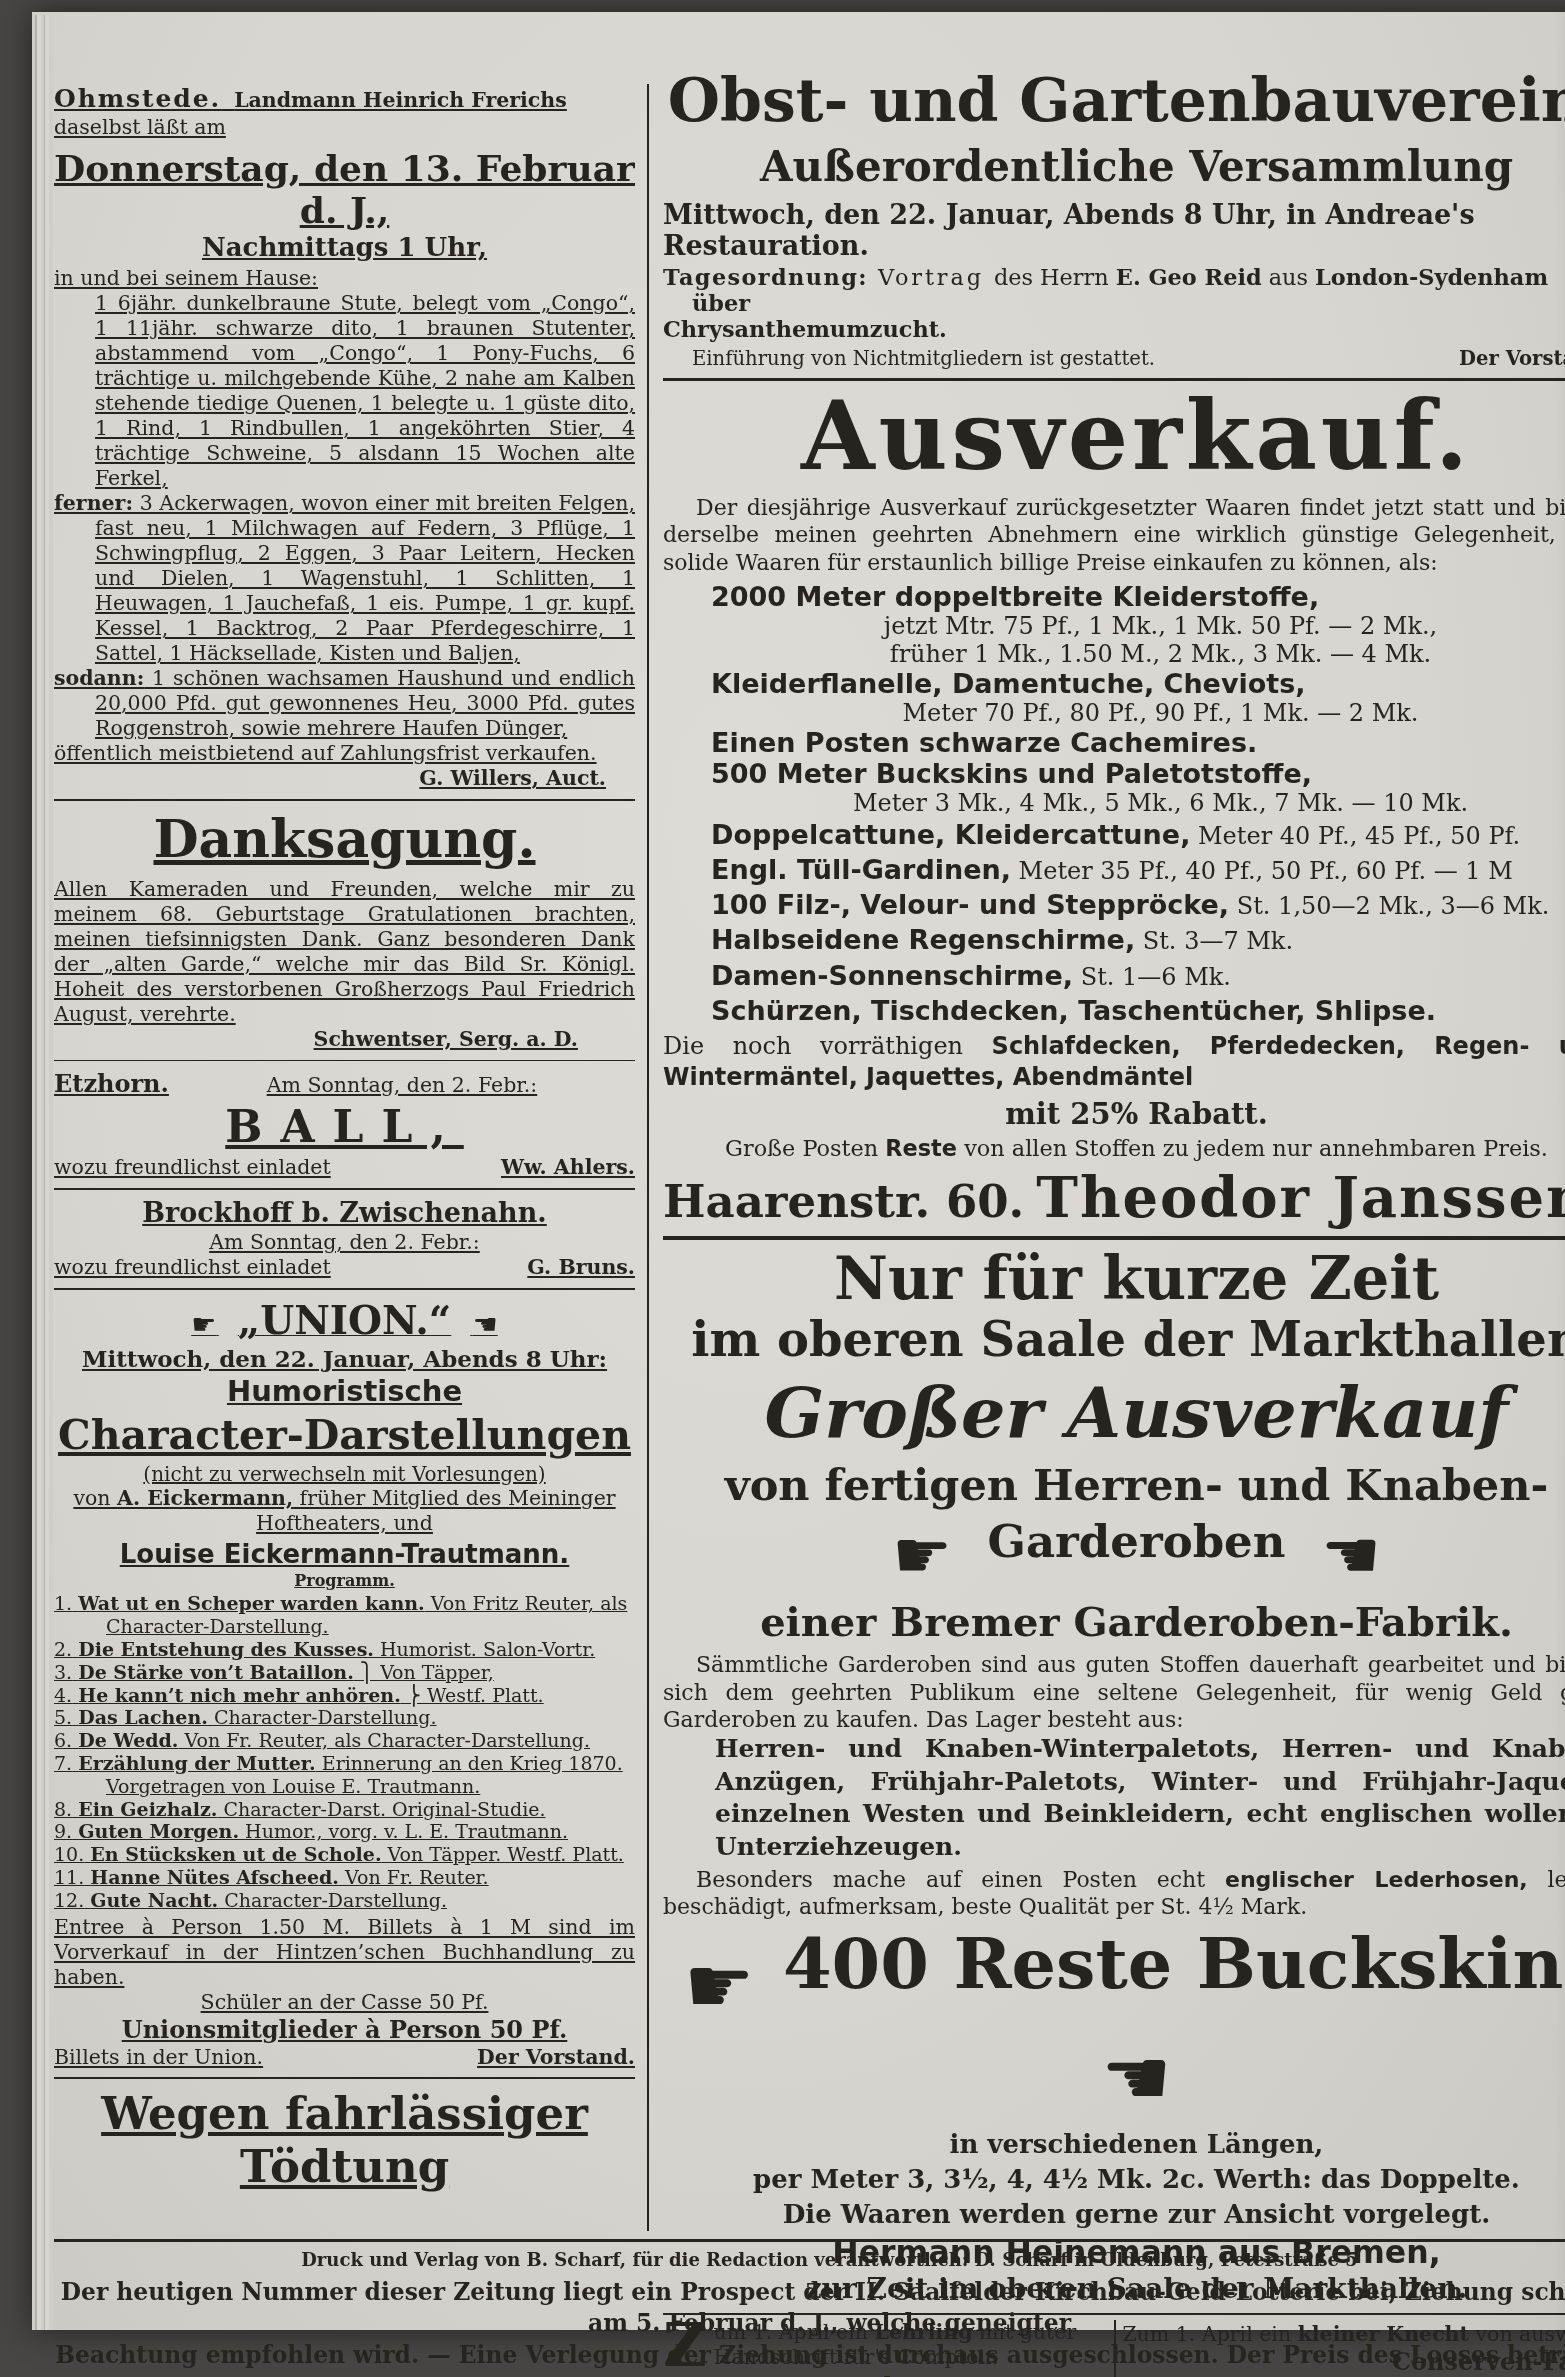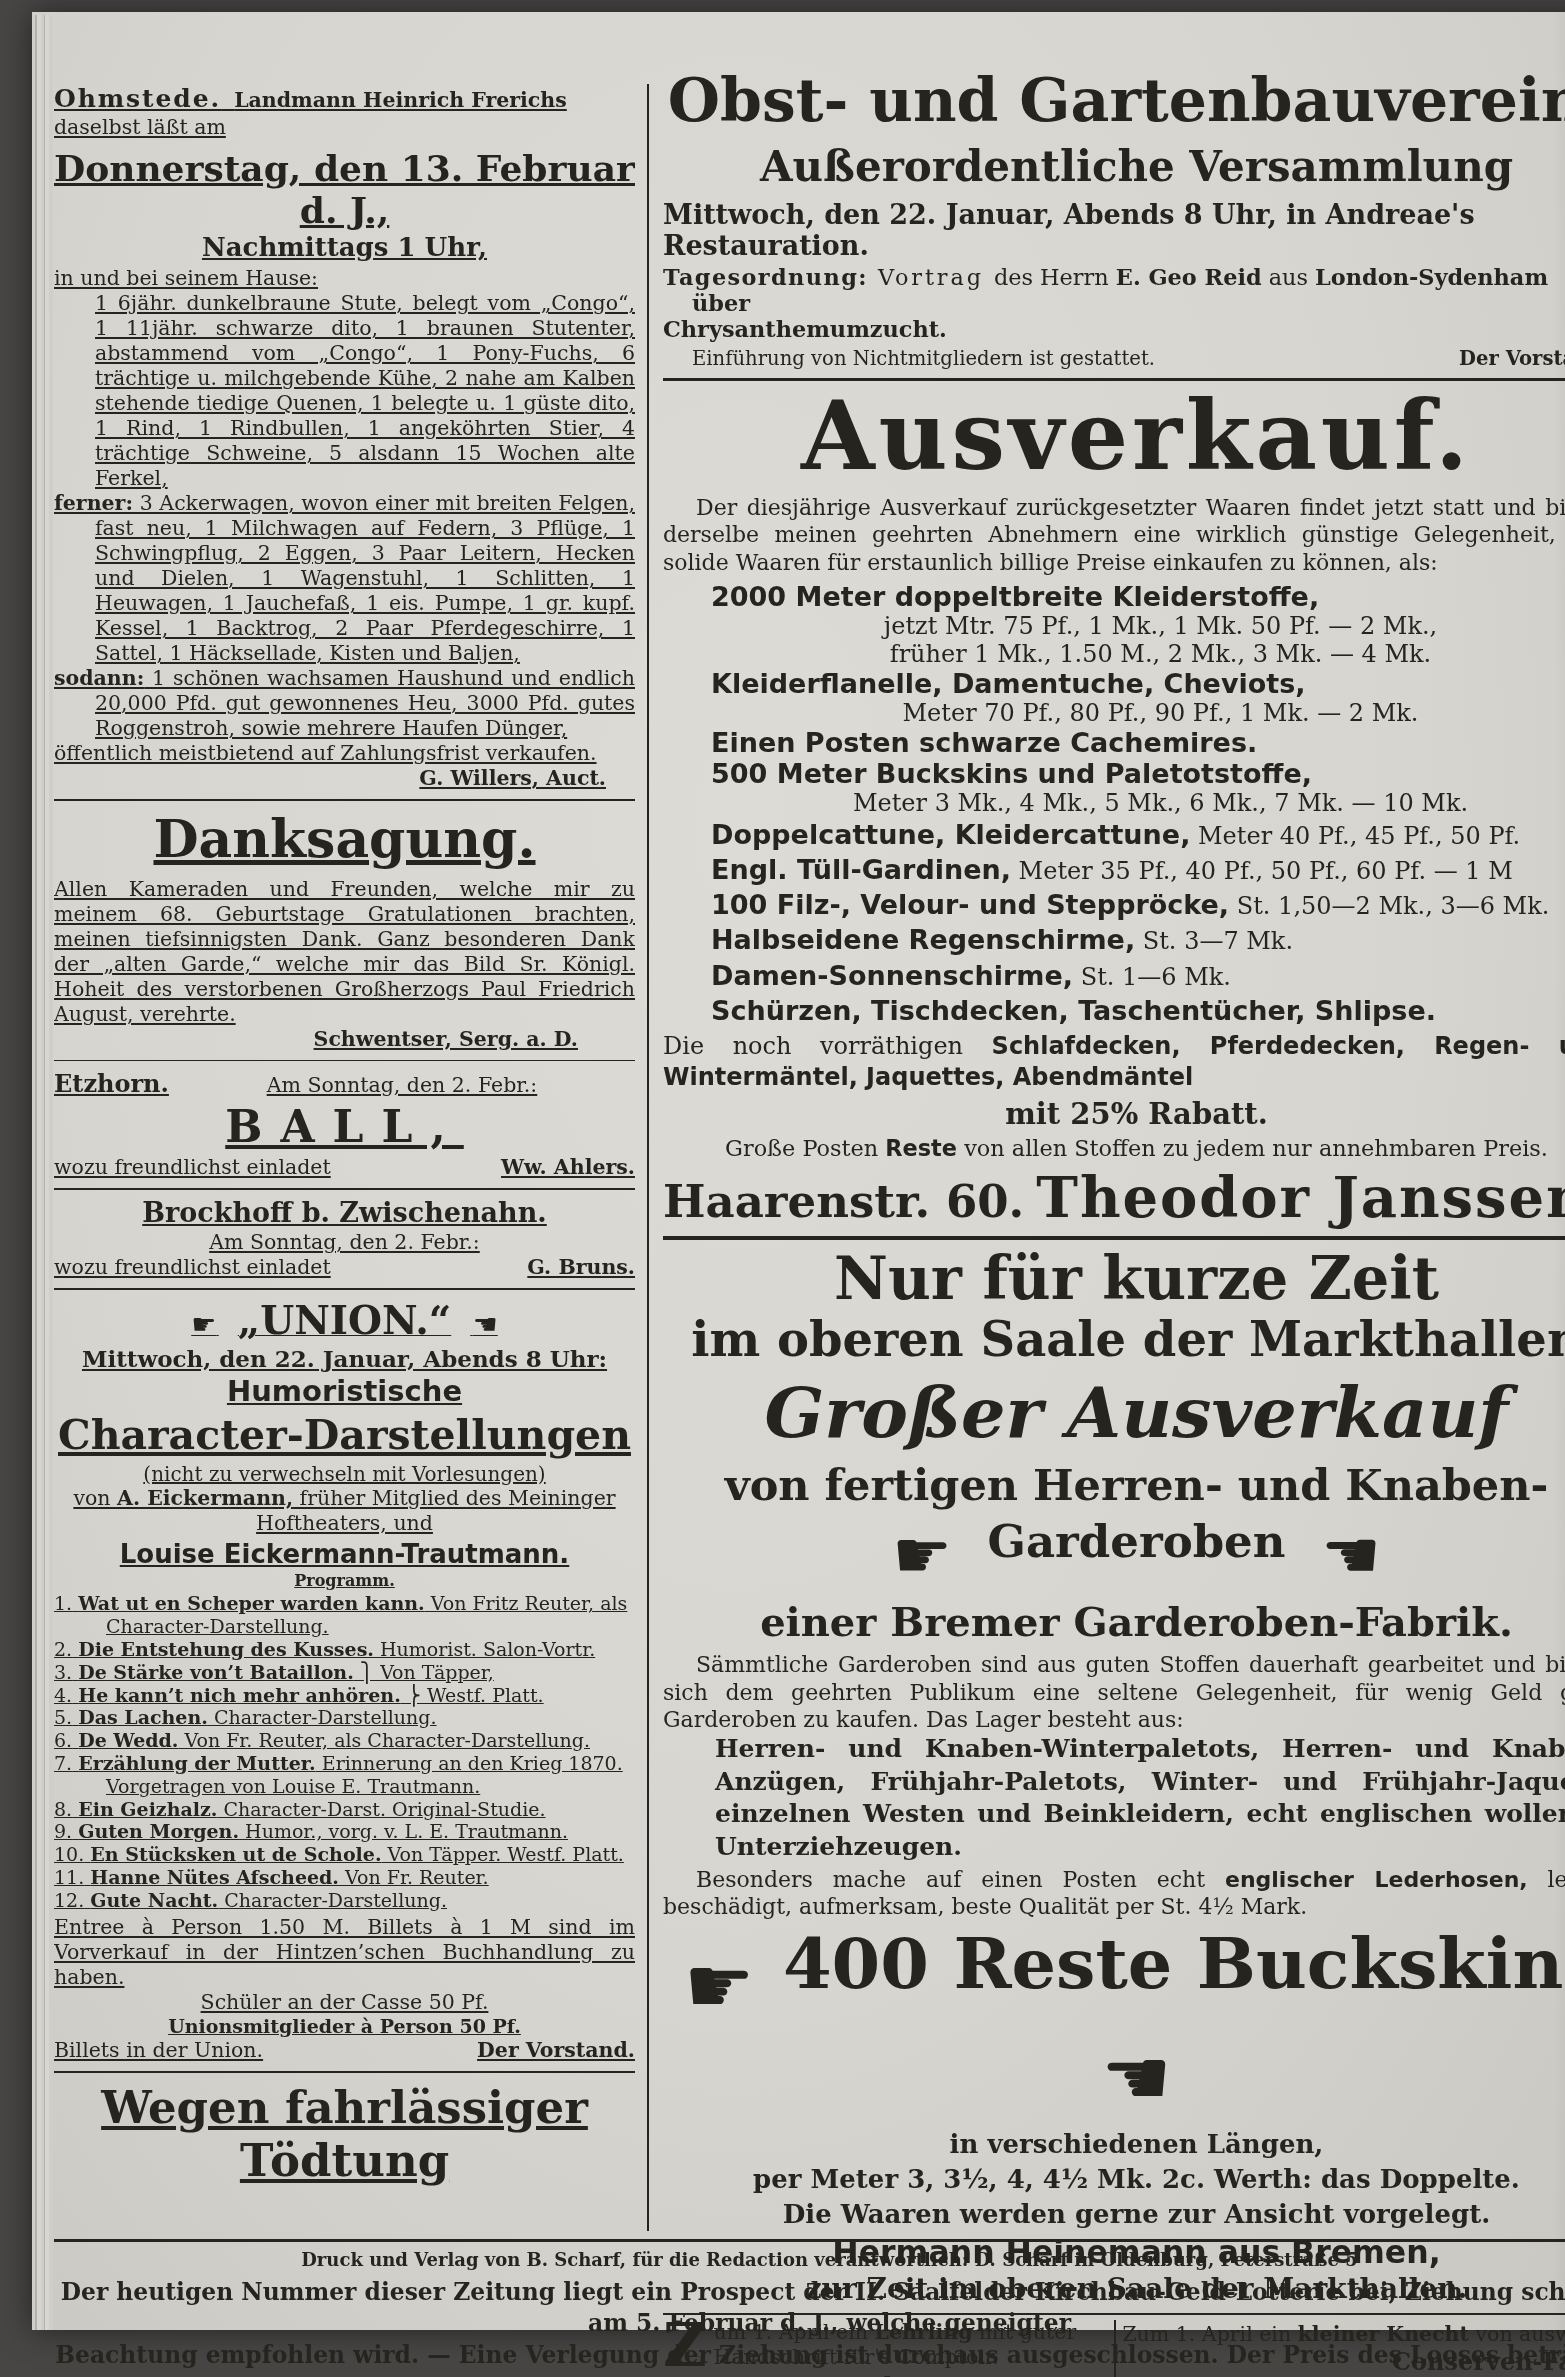--- a/index.html
+++ b/index.html
@@ -172,21 +172,21 @@
           <div class="prog-item"><span>6.</span> <span class="t">De Wedd.</span><span> Von Fr. Reuter, als Character-Darstellung.</span></div>
           <div class="prog-item"><span>7.</span> <span class="t">Erzählung der Mutter.</span><span> Erinnerung an den Krieg 1870. Vorgetragen von Louise E. Trautmann.</span></div>
           <div class="prog-item"><span>8.</span> <span class="t">Ein Geizhalz.</span><span> Character-Darst. Original-Studie.</span></div>
           <div class="prog-item"><span>9.</span> <span class="t">Guten Morgen.</span><span> Humor., vorg. v. L. E. Trautmann.</span></div>
           <div class="prog-item"><span>10.</span> <span class="t">En Stücksken ut de Schole.</span><span> Von Täpper. Westf. Platt.</span></div>
           <div class="prog-item"><span>11.</span> <span class="t">Hanne Nütes Afscheed.</span><span> Von Fr. Reuter.</span></div>
           <div class="prog-item"><span>12.</span> <span class="t">Gute Nacht.</span><span> Character-Darstellung.</span></div>
         </div>
         <div class="body j" style="margin-top:3.8px;">Entree à Person 1.50 M.  Billets à 1 M sind im Vorverkauf in der Hintzen’schen Buchhandlung zu haben.</div>
         <div class="body c">Schüler an der Casse 50 Pf.</div>
-        <div class="body c b" style="font-size:19px;">Unionsmitglieder à Person 50 Pf.</div>
+        <div class="body c b" style="font-size:24px;">Unionsmitglieder à Person 50 Pf.</div>
         <div class="body row">
           <span>Billets in der Union.</span>
           <span class="sig">Der Vorstand.</span>
         </div>
       </section>
 
       <div class="rule"></div>
 
       <section>
         <div class="toedt-title">Wegen fahrlässiger Tödtung</div>

